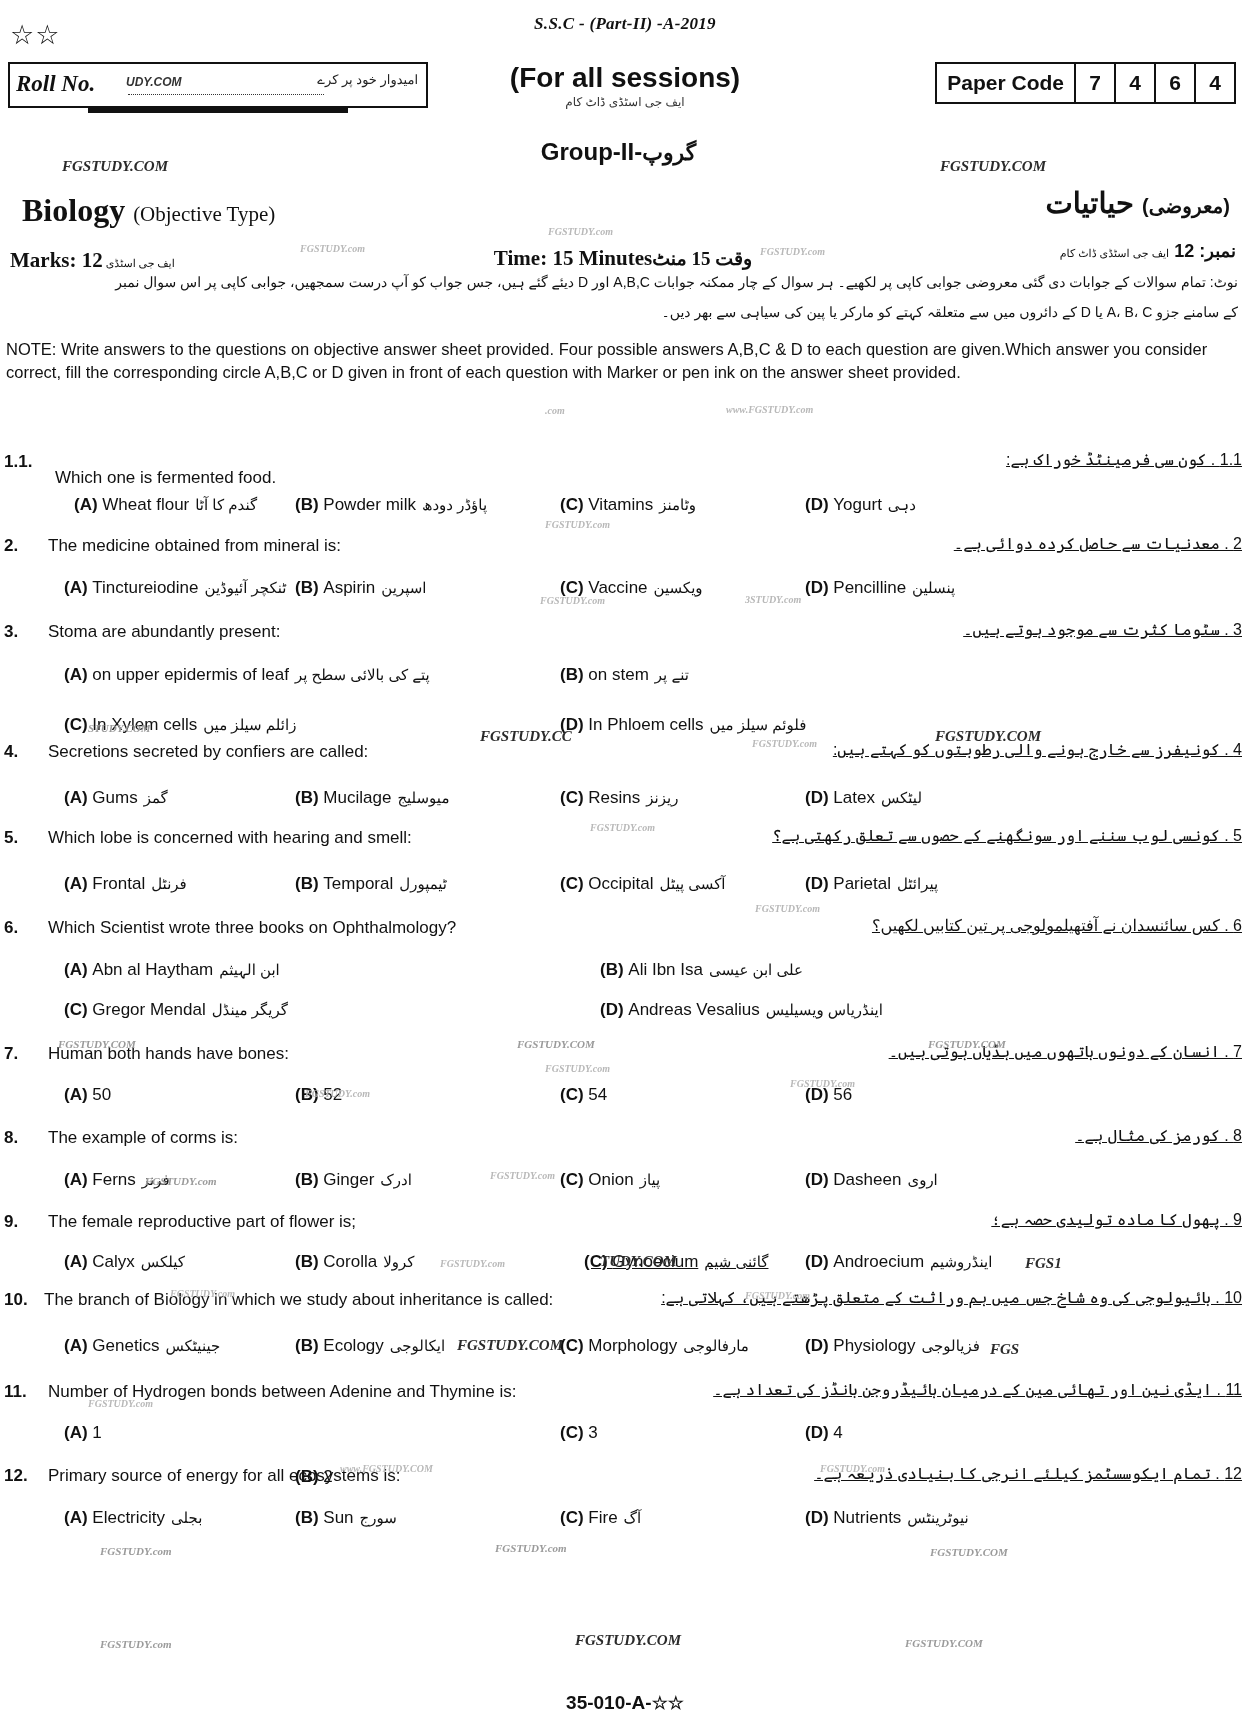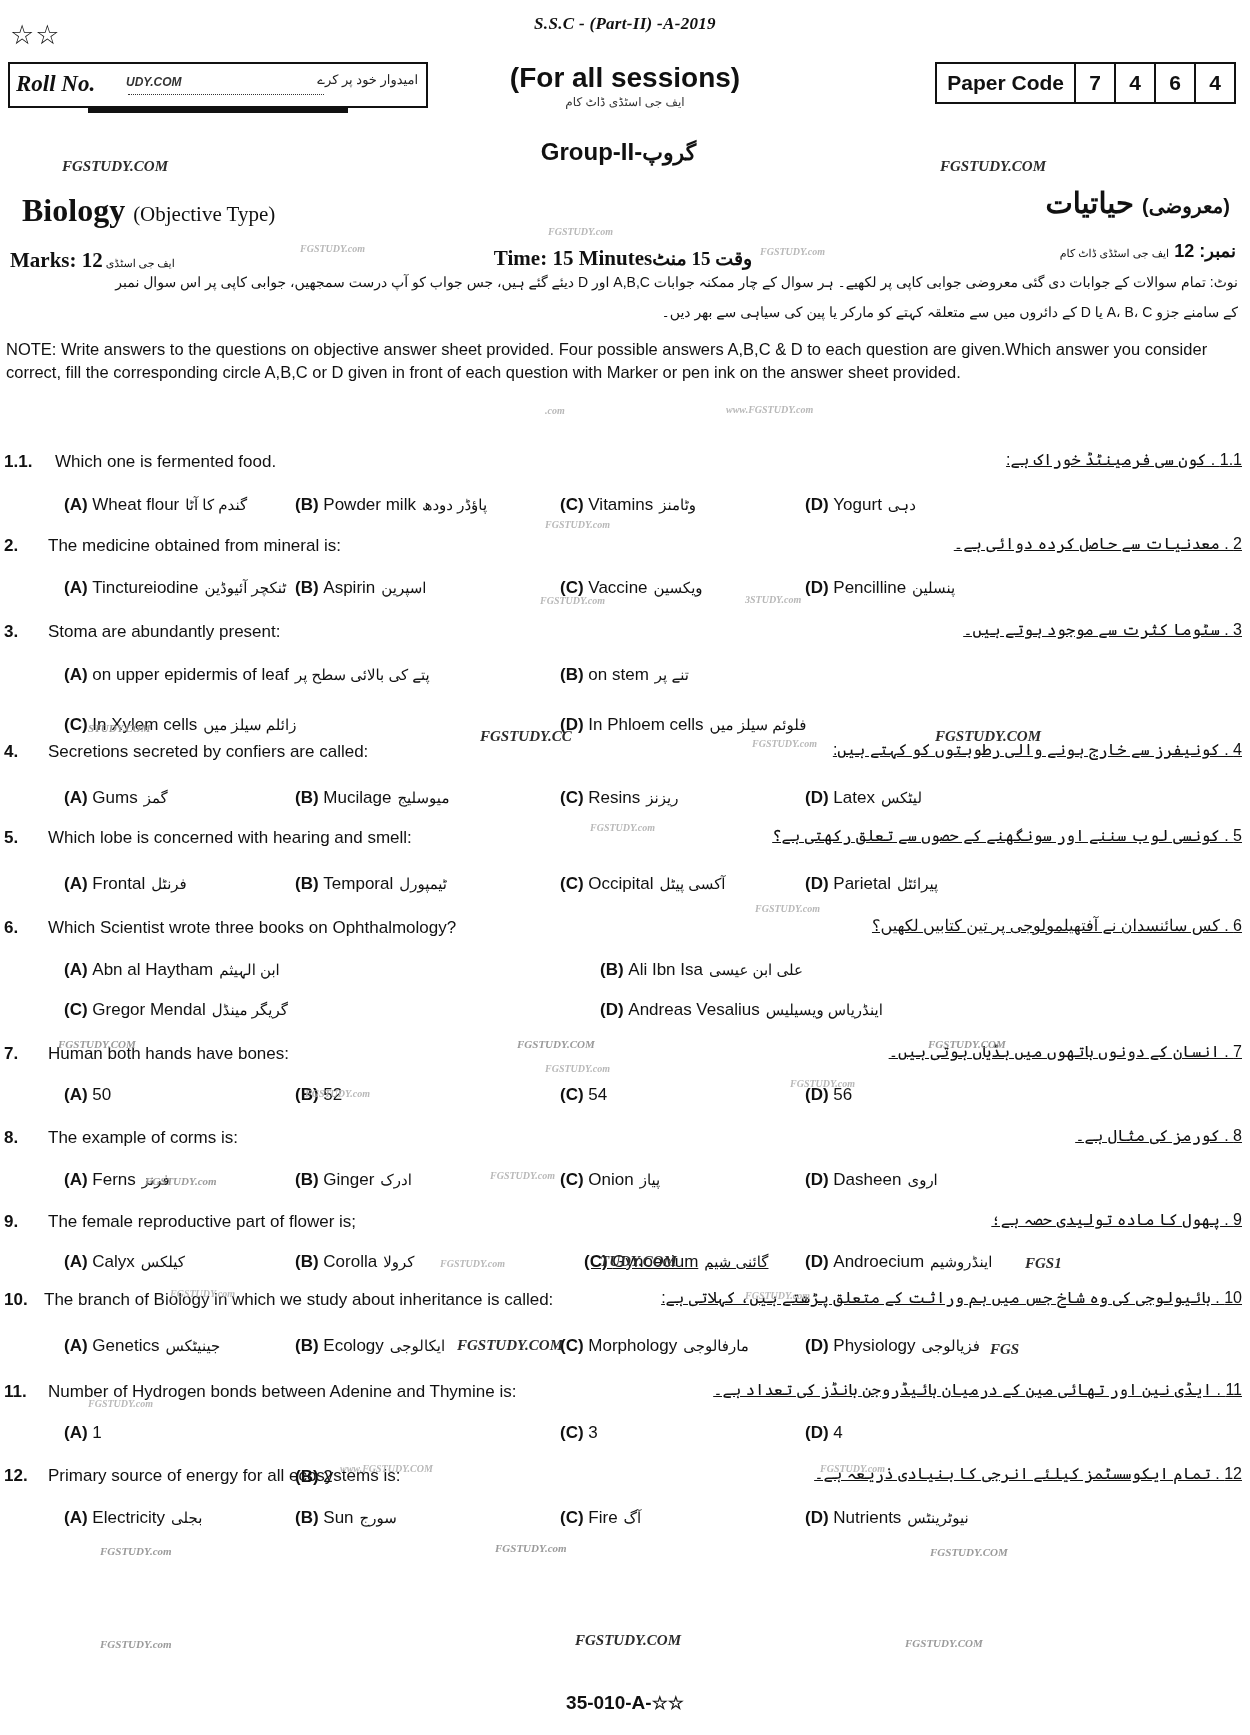--- a/index.html
+++ b/index.html
@@ -362,27 +362,27 @@
   </div>
 
   <div class="note-ur-1">نوٹ: تمام سوالات کے جوابات دی گئی معروضی جوابی کاپی پر لکھیے۔ ہر سوال کے چار ممکنہ جوابات A,B,C اور D دیئے گئے ہیں، جس جواب کو آپ درست سمجھیں، جوابی کاپی پر اس سوال نمبر</div>
   <div class="note-ur-2">کے سامنے جزو A، B، C یا D کے دائروں میں سے متعلقہ کہتے کو مارکر یا پین کی سیاہی سے بھر دیں۔</div>
   <div class="note-en">NOTE: Write answers to the questions on objective answer sheet provided. Four possible answers A,B,C &amp; D to each question are given.Which answer you consider correct, fill the corresponding circle A,B,C or D given in front of each question with Marker or pen ink on the answer sheet provided.</div>
 
   <div id="questions-root">
       <div class="qblock" style="top: 452px;">
         <div class="q-row">
           <span class="q-num">1.1.</span>
-          <span class="q-text" style="left: 55px;">Which one is fermented food.</span>
+          <span class="q-text" style="left: 55px; margin-top: 16px;">Which one is fermented food.</span>
           <span class="q-ur">1.1 .  کون سی فرمینٹڈ خوراک ہے:</span>
         </div>
       </div>
       <div class="qblock" style="top: 495px;">
         <div class="opt-row">
-          <span class="opt" style="left: 64px; text-align: right;"><span class="lbl">(A) </span><span>Wheat flour</span><span class="ur">گندم کا آٹا</span></span>
+          <span class="opt" style="left: 74px; text-align: right;"><span class="lbl">(A) </span><span>Wheat flour</span><span class="ur">گندم کا آٹا</span></span>
           <span class="opt" style="left: 295px;"><span class="lbl">(B) </span><span>Powder milk</span><span class="ur">پاؤڈر دودھ</span></span>
           <span class="opt" style="left: 560px;"><span class="lbl">(C) </span><span>Vitamins</span><span class="ur">وٹامنز</span></span>
           <span class="opt" style="left: 805px;"><span class="lbl">(D) </span><span>Yogurt</span><span class="ur">دہی</span></span>
         </div>
       </div>
       <div class="qblock" style="top: 536px;">
         <div class="q-row">
           <span class="q-num">2.</span>
           <span class="q-text" style="left: 48px;">The medicine obtained from mineral is:</span>
           <span class="q-ur">2 .  معدنیات سے حاصل کردہ دوائی ہے۔</span>

